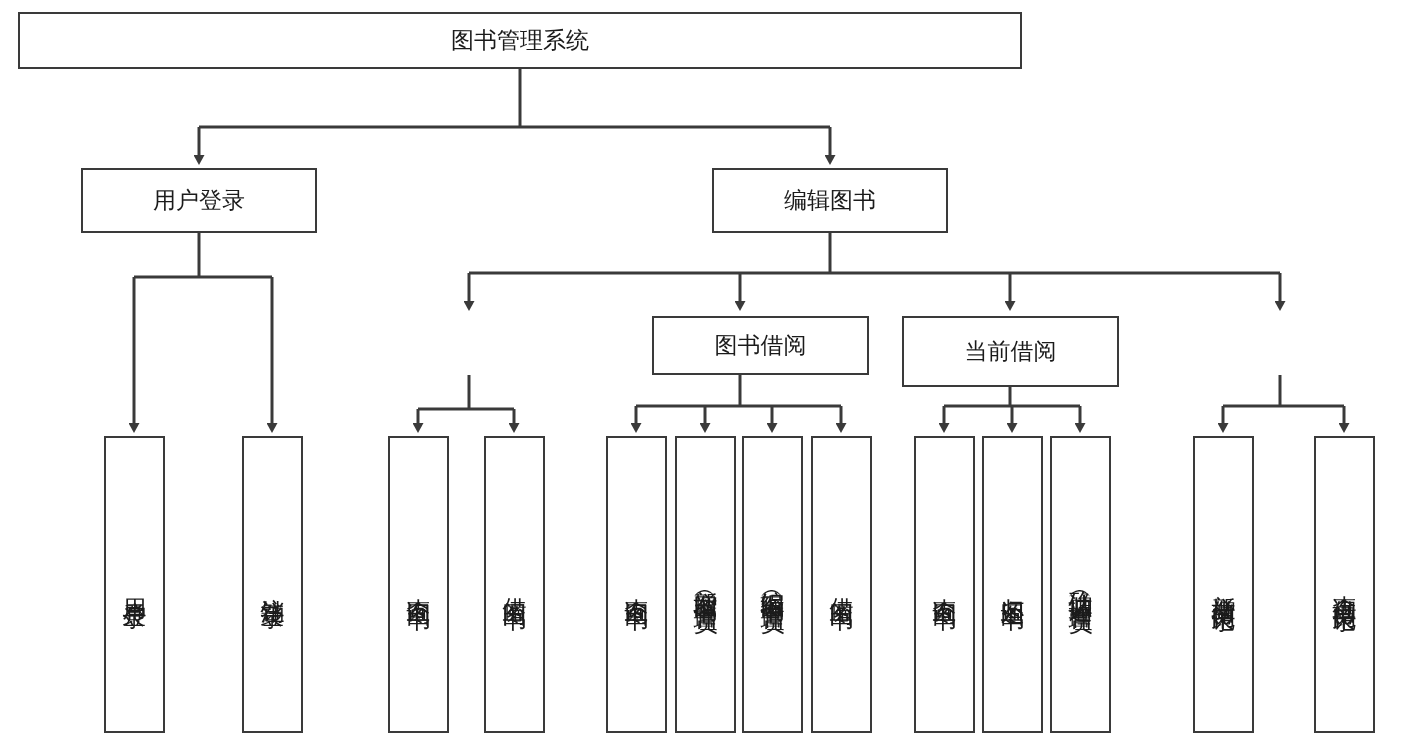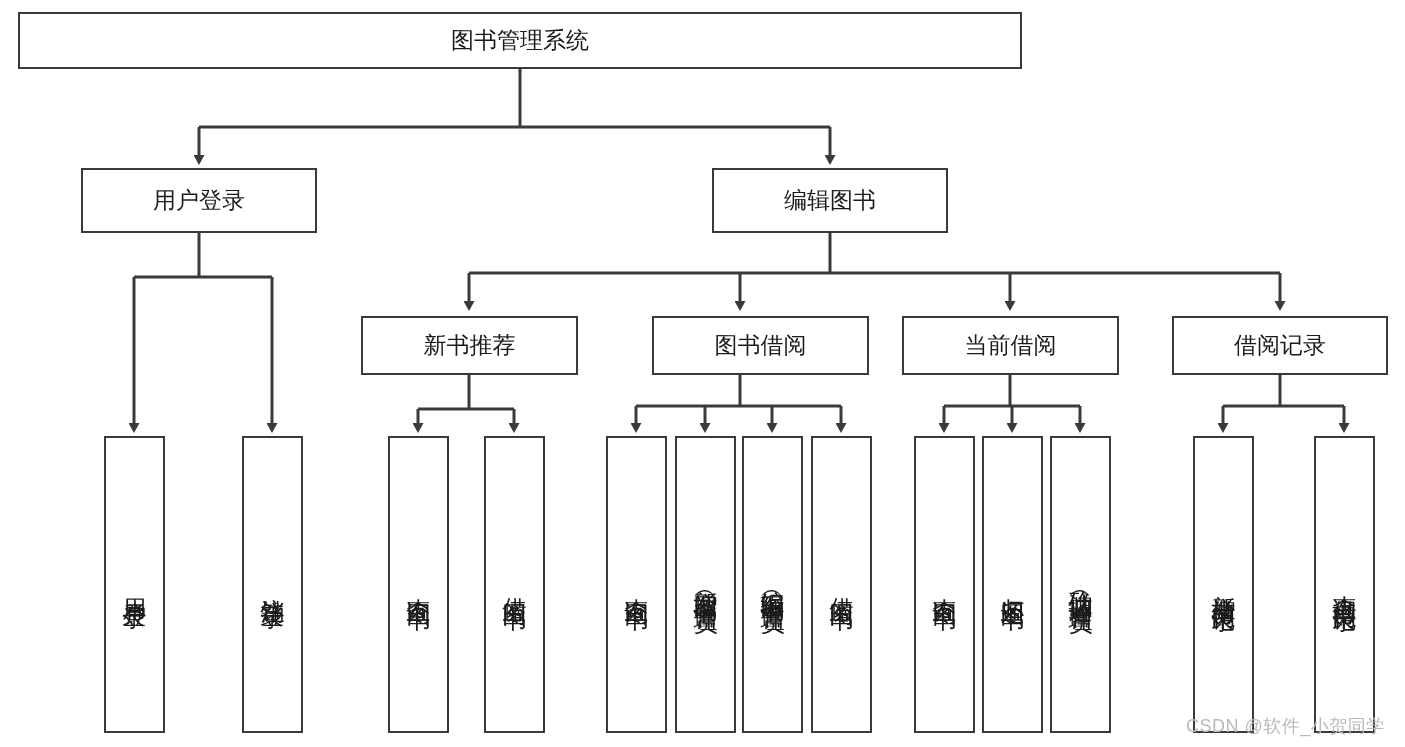--- a/index.html
+++ b/index.html
@@ -129,31 +129,25 @@
     <span class="label">图书管理系统</span>
   </div>
 
   <div class="node horiz" style="left:81px; top:168px; width:236px; height:65px;">
     <span class="label">用户登录</span>
   </div>
   <div class="node horiz" style="left:712px; top:168px; width:236px; height:65px;">
     <span class="label">编辑图书</span>
   </div>
 
-  <div class="node horiz" style="left:361px; top:316px; width:217px; height:59px;">
-    <span class="label">新书推荐</span>
-  </div>
   <div class="node horiz" style="left:632px; top:316px; width:217px; height:59px;margin-left:20px;">
     <span class="label">图书借阅</span>
   </div>
-  <div class="node horiz" style="left:902px; top:316px; width:217px; height:59px;">
+  <div class="node horiz" style="left:902px; top:316px; width:217px; height:71px;">
     <span class="label">当前借阅</span>
-  </div>
-  <div class="node horiz" style="left:1172px; top:316px; width:216px; height:59px;">
-    <span class="label">借阅记录</span>
   </div>
 
   <div class="node vert" style="left:104px; top:436px; width:61px; height:297px;">
     <span class="label">用户登录</span>
   </div>
   <div class="node vert" style="left:242px; top:436px; width:61px; height:297px;">
     <span class="label">注销登录</span>
   </div>
 
   <div class="node vert" style="left:388px; top:436px; width:61px; height:297px;">
@@ -186,15 +180,14 @@
     <span class="label">确认归还（管理员）</span>
   </div>
 
   <div class="node vert" style="left:1193px; top:436px; width:61px; height:297px;">
     <span class="label">新增借阅记录</span>
   </div>
   <div class="node vert" style="left:1314px; top:436px; width:61px; height:297px;">
     <span class="label">查询借阅记录</span>
   </div>
 
-  <div id="watermark">CSDN @软件_小贺同学</div>
 
 </div>
 
 </body></html>

